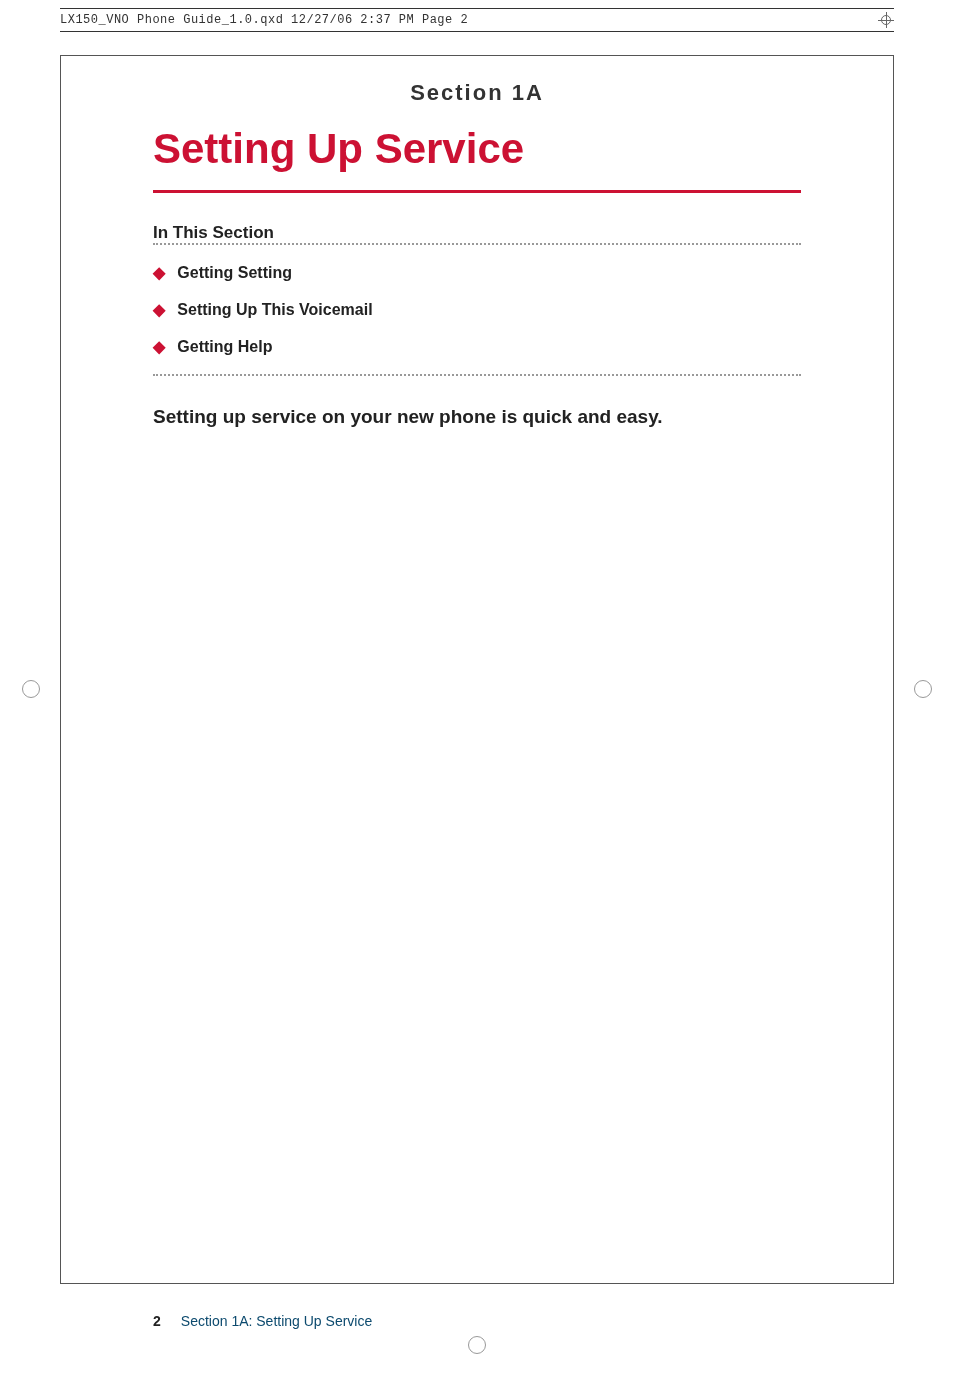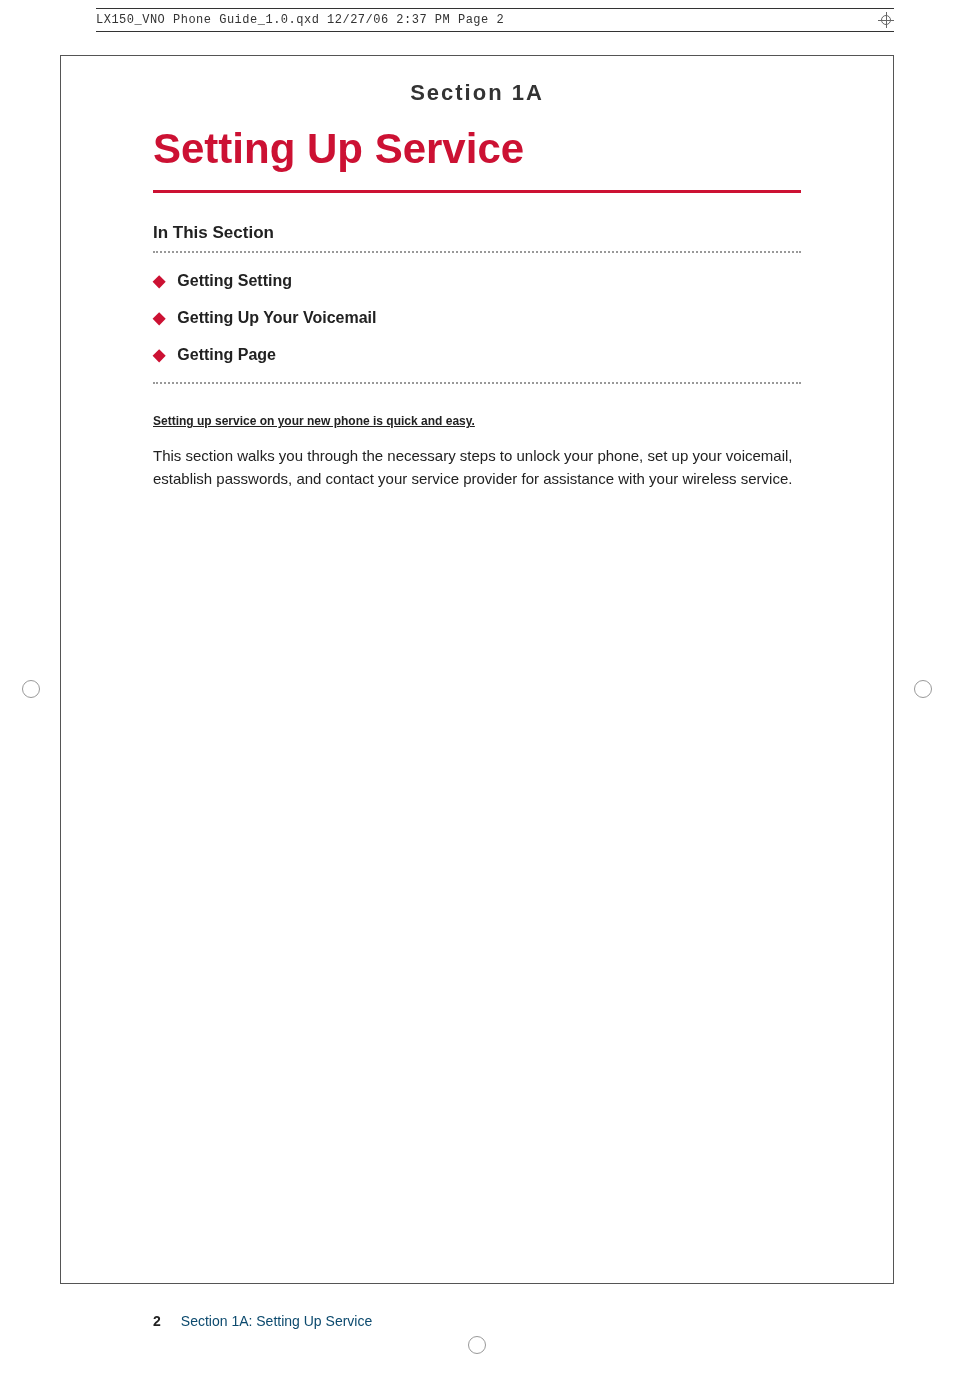--- a/index.html
+++ b/index.html
@@ -29,21 +29,20 @@
       position: absolute;
       top: 8px;
       left: 60px;
       right: 60px;
       display: flex;
       align-items: center;
       justify-content: space-between;
       border-top: 1px solid #333;
       border-bottom: 1px solid #333;
       padding: 3px 0;
-      margin-left: 36px;
     }
 
     .header-bar-text {
       font-size: 12px;
       font-family: 'Courier New', monospace;
       color: #333;
       letter-spacing: 0.5px;
     }
 
     
@@ -152,21 +151,20 @@
       height: 3px;
       background: #cc1133;
       margin-bottom: 30px;
     }
 
     
     .section-heading {
       font-size: 17px;
       font-weight: bold;
       color: #222;
-      margin-bottom: 8px;
       font-family: 'Arial', sans-serif;
     }
 
     
     .dotted-rule {
       border: none;
       border-top: 2px dotted #999;
       margin-bottom: 18px;
     }
     .dotted-rule-bottom {
@@ -199,26 +197,25 @@
       margin-right: 12px;
       flex-shrink: 0;
     }
 
     
     .body-text {
       margin-top: 10px;
     }
 
     .body-text-bold {
-      font-size: 12px;
-      font-weight: bold;
-      color: #222;
-      font-family: 'Arial', sans-serif;
-      margin-bottom: 16px;
-      text-decoration: underline;
+      font-size: 19px;
+      font-weight: bold;
+      color: #222;
+      font-family: 'Arial', sans-serif;
+      margin-bottom: 4px;
     }
 
     .body-text-normal {
       font-size: 15px;
       font-weight: normal;
       color: #222;
       font-family: 'Arial', sans-serif;
       line-height: 1.55;
     }
 
@@ -307,33 +304,32 @@
 
     <hr class="dotted-rule">
 
     <ul class="bullet-list">
       <li class="bullet-list-item">
         <span class="bullet-diamond">◆</span>
         <span>Getting Setting</span>
       </li>
       <li class="bullet-list-item">
         <span class="bullet-diamond">◆</span>
-        <span>Getting Up Your Voicemail</span>
+        <span>Setting Up This Voicemail</span>
       </li>
       <li class="bullet-list-item">
         <span class="bullet-diamond">◆</span>
-        <span>Getting Page</span>
+        <span>Getting Help</span>
       </li>
     </ul>
 
     <hr class="dotted-rule-bottom">
 
     <div class="body-text">
       <div class="body-text-bold">Setting up service on your new phone is quick and easy.</div>
-      <div class="body-text-normal">This section walks you through the necessary steps to unlock your phone, set up your voicemail, establish passwords, and contact your service provider for assistance with your wireless service.</div>
     </div>
 
   </div>
 
   <div class="footer-rule"></div>
 
   <div class="footer-area">
     <span class="footer-page-num">2</span>
     <span class="footer-section-label">Section 1A: Setting Up Service</span>
   </div>

